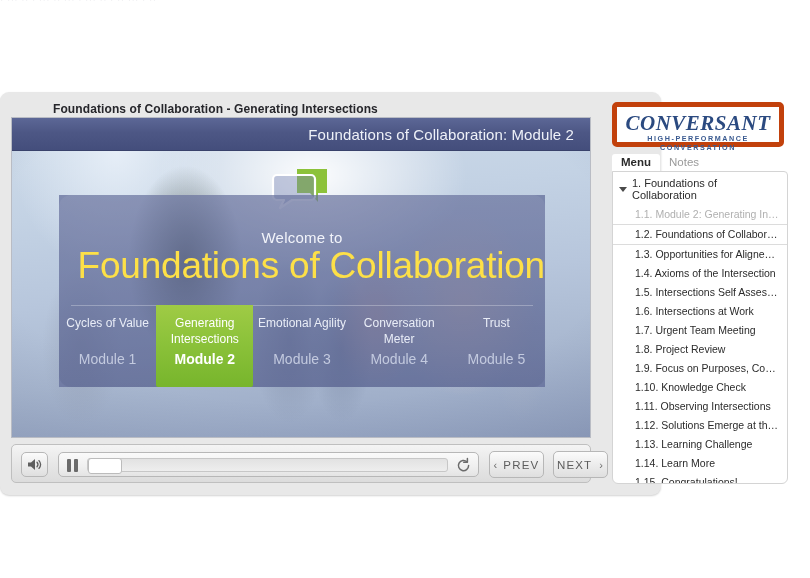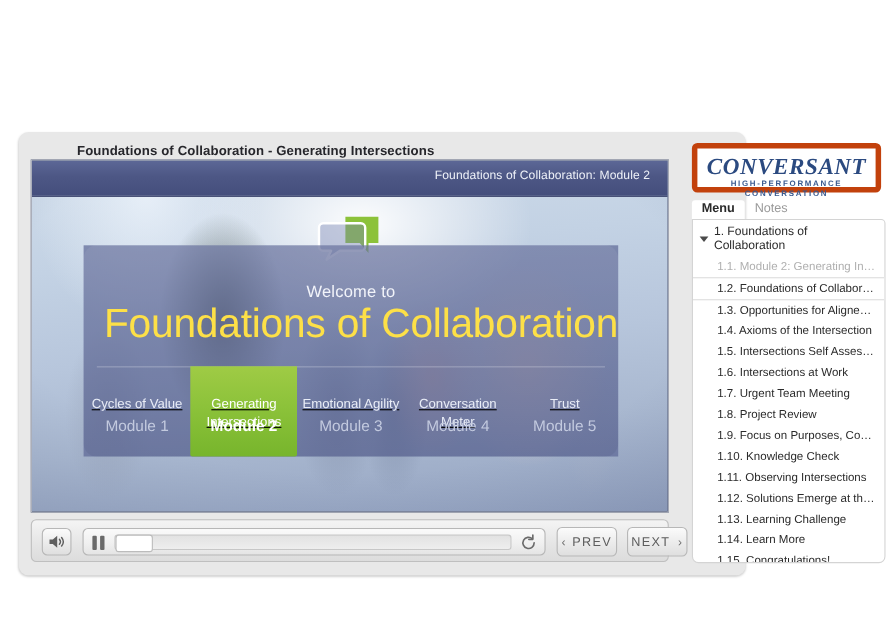--- a/index.html
+++ b/index.html
@@ -20,26 +20,25 @@
     font-size: 10px;
     line-height: 9px;
     white-space: nowrap;
     letter-spacing: .4px;
   }
   .chrome-strip span { position: relative; top: -5px; }
 
   
   .player {
     position: absolute;
-    left: 17px; top: 92px;
+    left: 0; top: 92px;
     width: 661px; height: 403px;
     background: #e8e8e8;
     border-radius: 9px;
     box-shadow: 0 1px 2px rgba(0,0,0,.18);
-    margin-top: 28px;
   }
 
   .player-title {
     position: absolute;
     left: 53px; top: 10px;
     font-size: 12px;
     font-weight: bold;
     color: #26262b;
     letter-spacing: .1px;
   }
@@ -82,21 +81,21 @@
     position: absolute;
     left: 0; top: 0;
     width: 100%; height: 32px;
     background: linear-gradient(180deg, #5c6796 0%, #4d5785 45%, #444e7c 100%);
     border-bottom: 1px solid #39426b;
   }
   .slide-header-text {
     position: absolute;
     right: 16px; top: 8px;
     color: #eef1f8;
-    font-size: 11px;
+    font-size: 15px;
     letter-spacing: .1px;
   }
 
   
   .panel {
     position: absolute;
     left: 47px; top: 77px;
     width: 486px; height: 192px;
     background: rgba(92,103,150,.70);
     border-radius: 0;
@@ -138,23 +137,22 @@
   .modules {
     position: absolute;
     left: 0; right: 0; bottom: 0;
     height: 82px;
     display: flex;
   }
   .module {
     flex: 1 1 0;
     position: relative;
     text-align: center;
-    padding-top: 26px;
-    box-sizing: border-box;
-    text-decoration: underline;
+    padding-top: 10px;
+    box-sizing: border-box;
   }
   .module.active {
     background: linear-gradient(180deg, #9fcb45 0%, #8cc23a 45%, #77b52c 100%);
     border-radius: 0 0 2px 2px;
   }
   .module-name {
     color: #e9edf7;
     font-size: 12px;
     line-height: 16px;
     padding: 0 4px;

